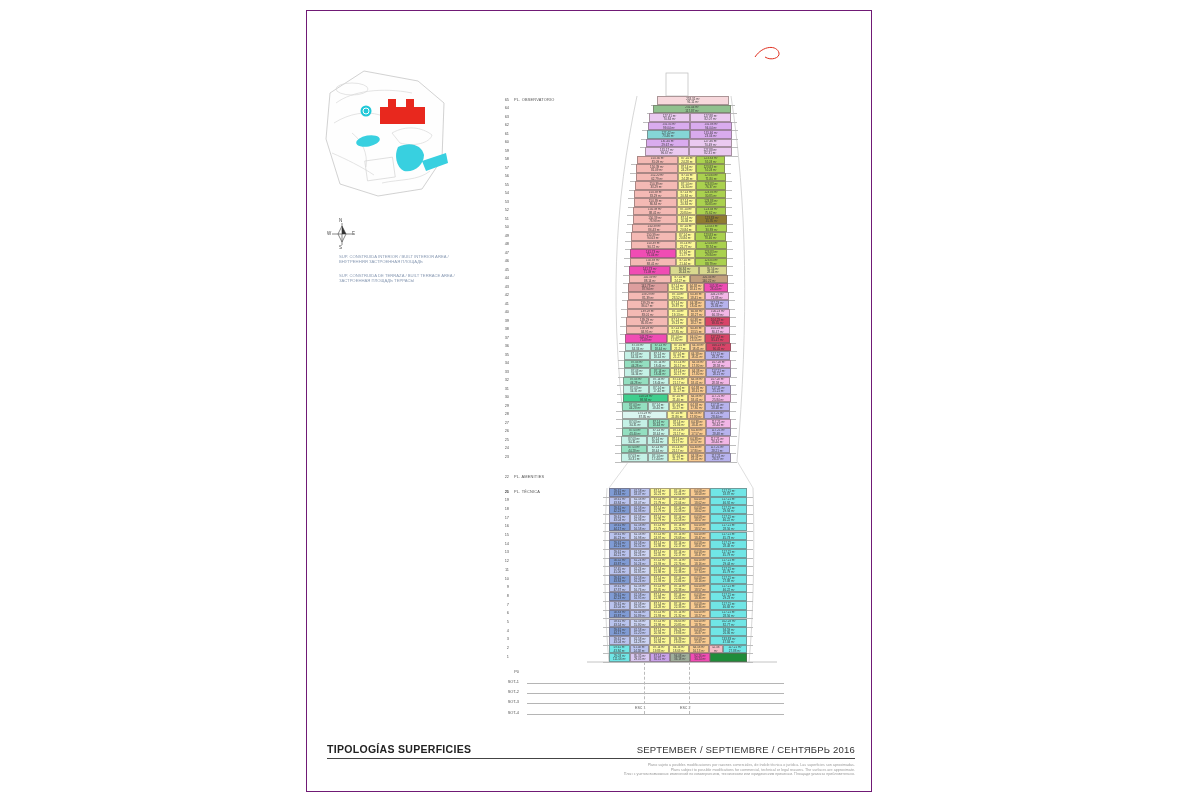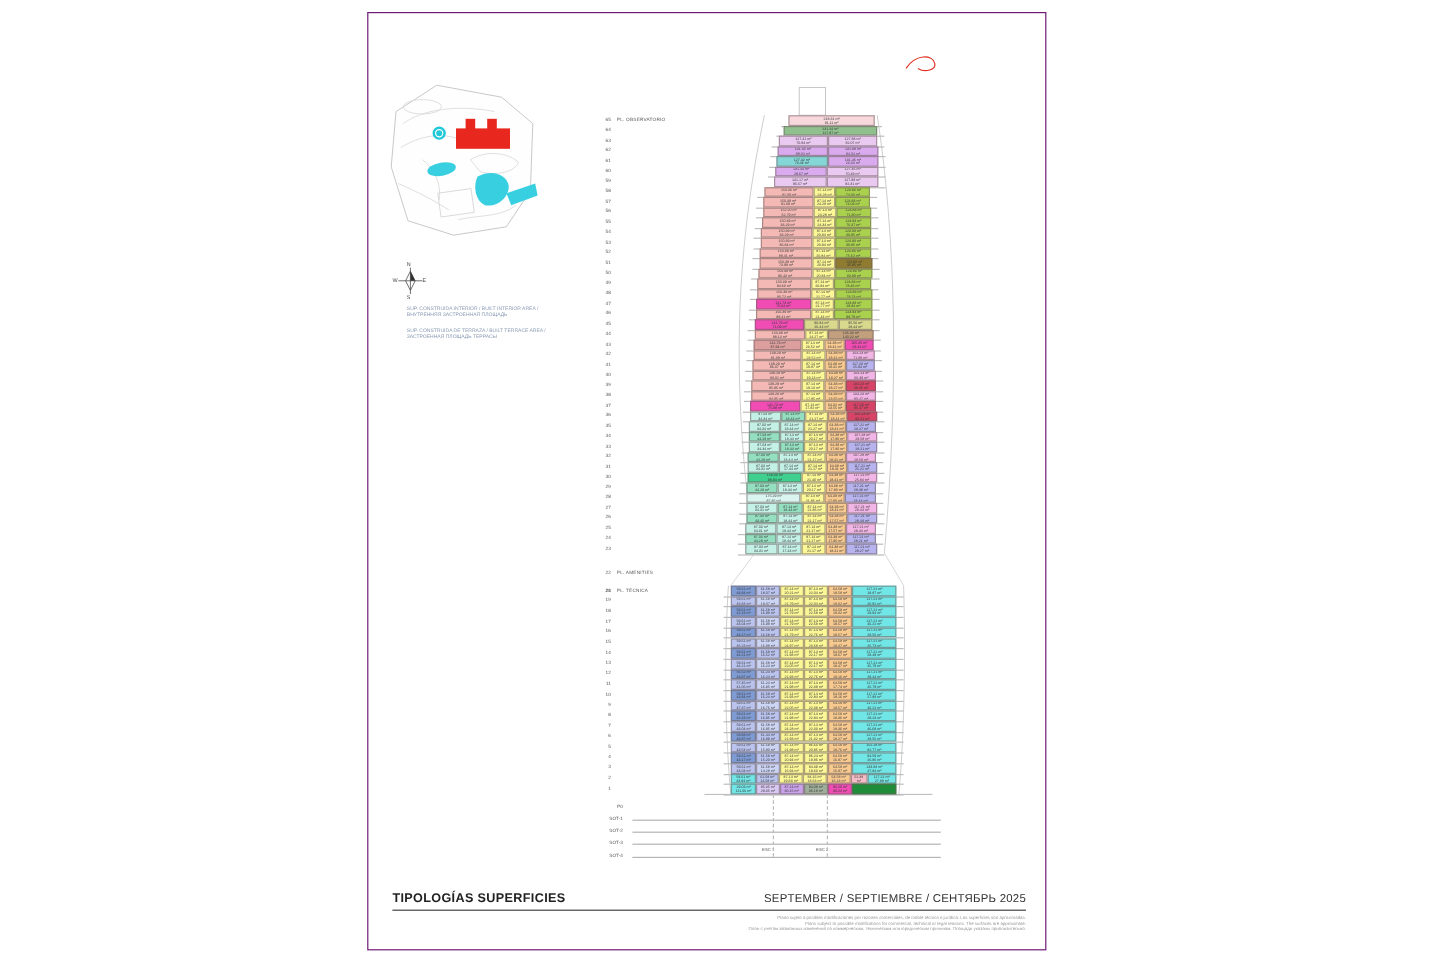--- a/index.html
+++ b/index.html
@@ -1658,21 +1658,21 @@
       <div class="blabel" style="top: 699px;">SOT-4</div>
       <div class="bline" style="top: 703px;"></div>
       <div class="core-label" style="left: 328px; top: 695px;">ESC 1</div>
       <div class="core-label" style="left: 373px; top: 695px;">ESC 2</div>
     </div>
   <div class="core-line" style="left:337px"></div>
   <div class="core-line" style="left:382px"></div>
 
   <div class="titleblock">
     <div class="tb-title">TIPOLOGÍAS SUPERFICIES</div>
-    <div class="tb-date">SEPTEMBER / SEPTIEMBRE / СЕНТЯБРЬ 2025</div>
+    <div class="tb-date">SEPTEMBER / SEPTIEMBRE / СЕНТЯБРЬ 2016</div>
     <div class="tb-rule"></div>
     <div class="tb-disc">
       <div>Plano sujeto a posibles modificaciones por razones comerciales, de índole técnica o jurídica. Las superficies son aproximadas.</div>
       <div>Plans subject to possible modifications for commercial, technical or legal reasons. The surfaces are approximate.</div>
       <div>План с учетом возможных изменений по коммерческим, техническим или юридическим причинам. Площади указаны приблизительно.</div>
     </div>
   </div>
 </div>
 
 </body></html>

